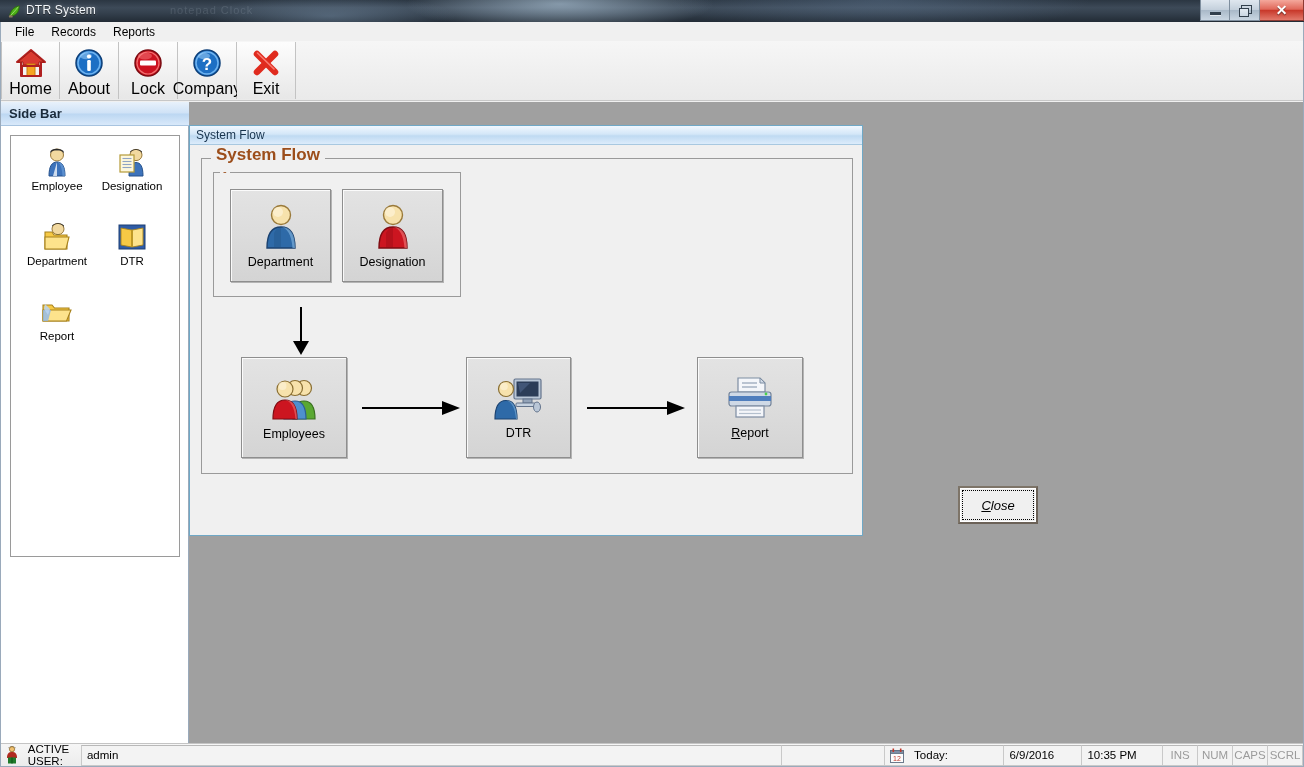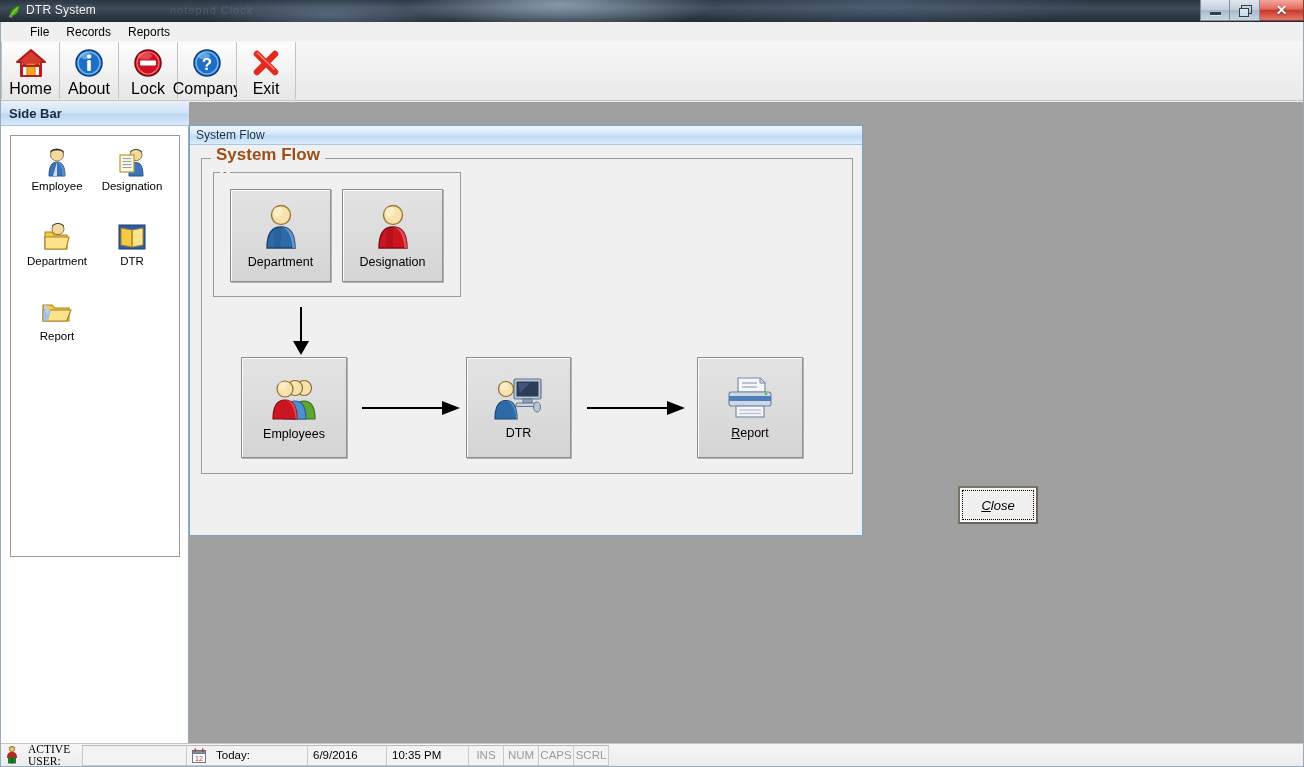--- a/index.html
+++ b/index.html
@@ -64,21 +64,21 @@
   
   .client{
     position:absolute; left:0; top:22px; width:1304px; height:745px;
     background:#f0f0f0;
     border-left:1px solid #9aaabb; border-right:1px solid #9aaabb; border-bottom:1px solid #9aaabb;
   }
 
   
   .menubar{
     position:absolute; left:0; top:0; width:1302px; height:19px;
-    background:#f0f0f0; display:flex; align-items:center; padding-left:21px;
+    background:#f0f0f0; display:flex; align-items:center; padding-left:6px;
   }
   .menuitem{ font-size:12px; color:#000; padding:2px 9px 2px 8px; }
 
   
   .toolbar{
     position:absolute; left:0; top:19px; width:1302px; height:60px;
     background:linear-gradient(180deg,#f6f6f6 0%, #eaeaea 100%);
     border-bottom:1px solid #c7c7c7;
     display:flex; align-items:flex-start;
   }
@@ -530,21 +530,22 @@
     <div class="statusbar">
       <div class="sb-cell sb-flat" style="width:24px; padding:0 0 0 5px;">
         <svg width="14" height="18" viewBox="0 0 14 18">
           <circle cx="7" cy="3.2" r="2.6" fill="#f0c070" stroke="#8a6a2a" stroke-width=".8"></circle>
           <path d="M3.5 2.6 C3.5 0, 10.5 0, 10.5 2.6 L10.5 1.6 C9 0, 5 0, 3.5 1.6 Z" fill="#3a2a10"></path>
           <path d="M2 12 C2 7, 4 6, 7 6 C10 6, 12 7, 12 12 Z" fill="#b02a20"></path>
           <rect x="3" y="11.5" width="8" height="6" fill="#1f7a2a"></rect>
           <rect x="6.4" y="11.5" width="1.2" height="6" fill="#0f5a1a"></rect>
         </svg>
       </div>
-      <div class="sb-cell sb-flat" style="width:60px;font-family:Liberation Serif, serif;">ACTIVE USER:</div>
+      <div class="sb-cell sb-flat" style="width:60px;">ACTIVE USER:</div>
+      <div class="sb-cell" style="width:712px;">admin</div>
       <div class="sb-cell" style="width:105px;"></div>
       <div class="sb-cell" style="width:122px; gap:10px;">
         <span>
           <svg width="14" height="15" viewBox="0 0 14 15">
             <rect x="0.5" y="2.5" width="13" height="12" fill="#fdfdfd" stroke="#6b7a8c" stroke-width="1"></rect>
             <rect x="0.5" y="2.5" width="13" height="3" fill="#7d8fa6" stroke="#5b6b7e" stroke-width=".8"></rect>
             <rect x="2.5" y="0.5" width="1.6" height="3.5" fill="#c0392b"></rect>
             <rect x="9.9" y="0.5" width="1.6" height="3.5" fill="#c0392b"></rect>
             <text x="7" y="12.5" font-size="7" fill="#c0392b" text-anchor="middle" font-family="Liberation Sans, sans-serif">12</text>
           </svg>

